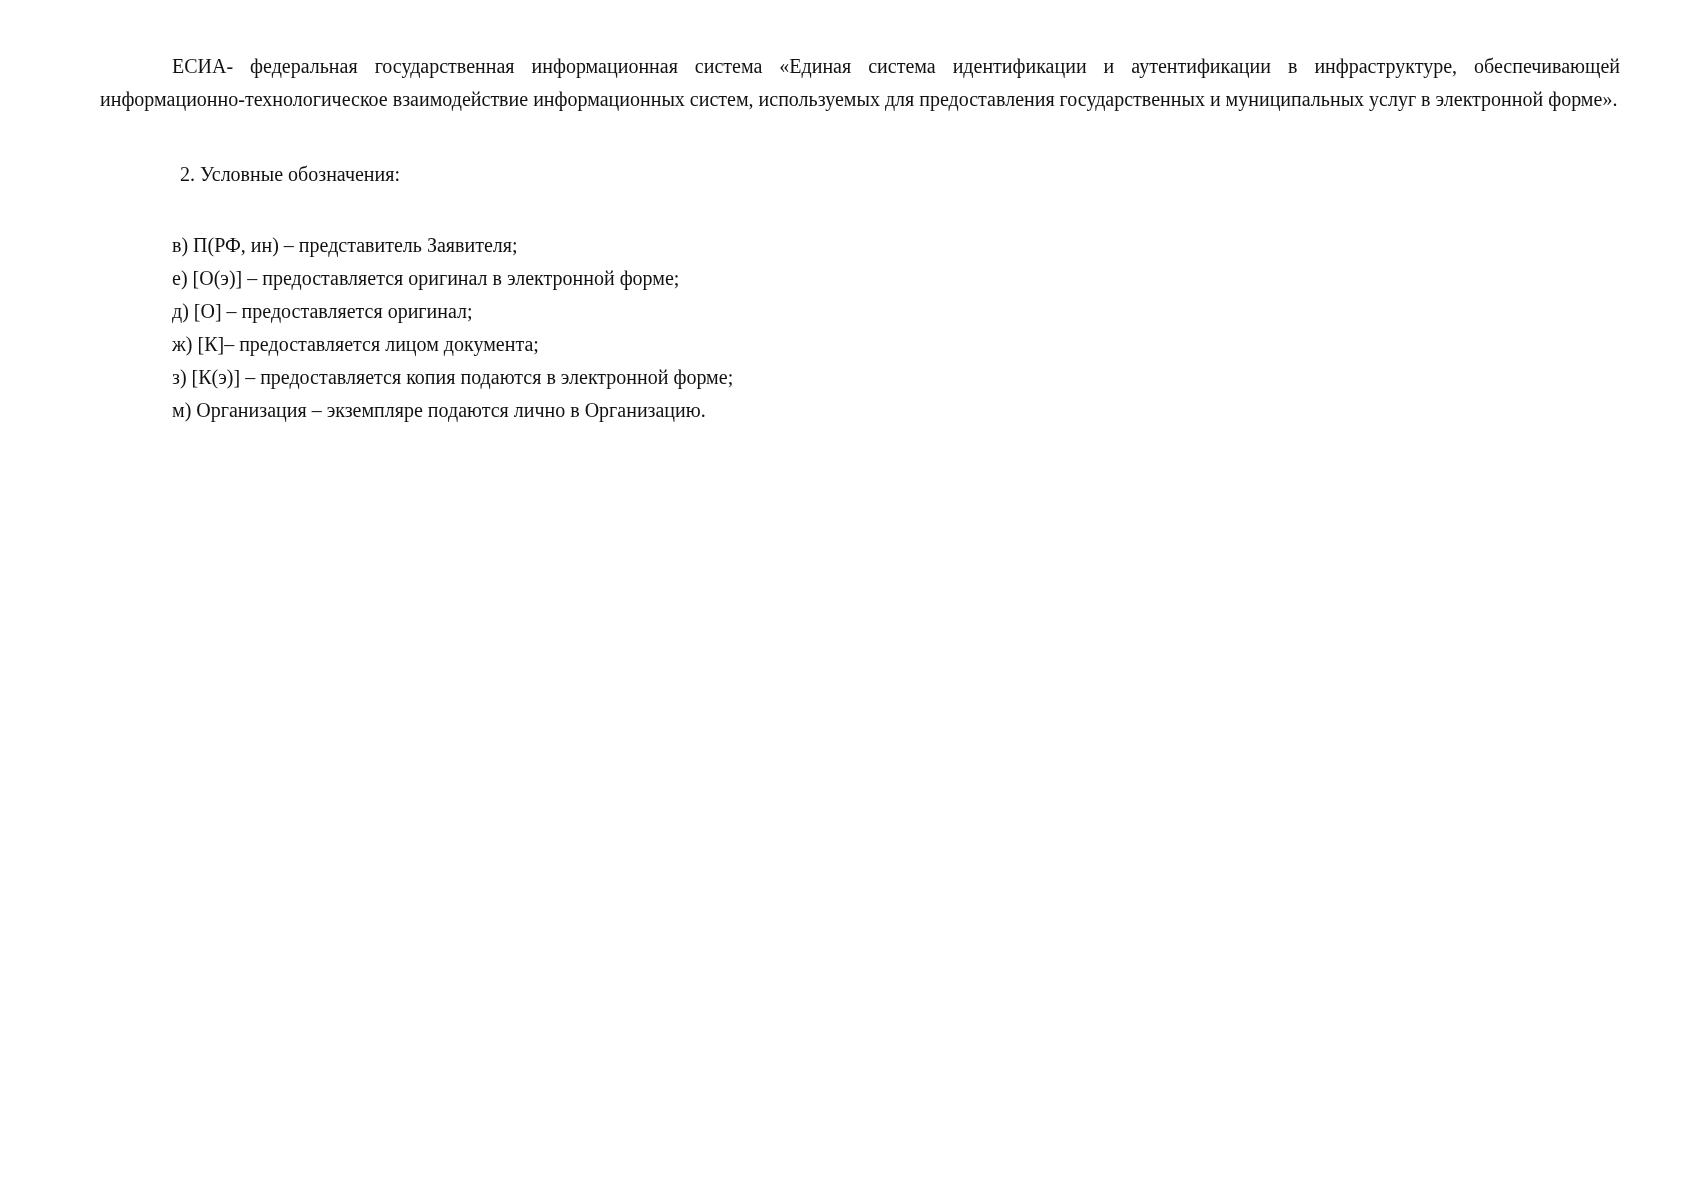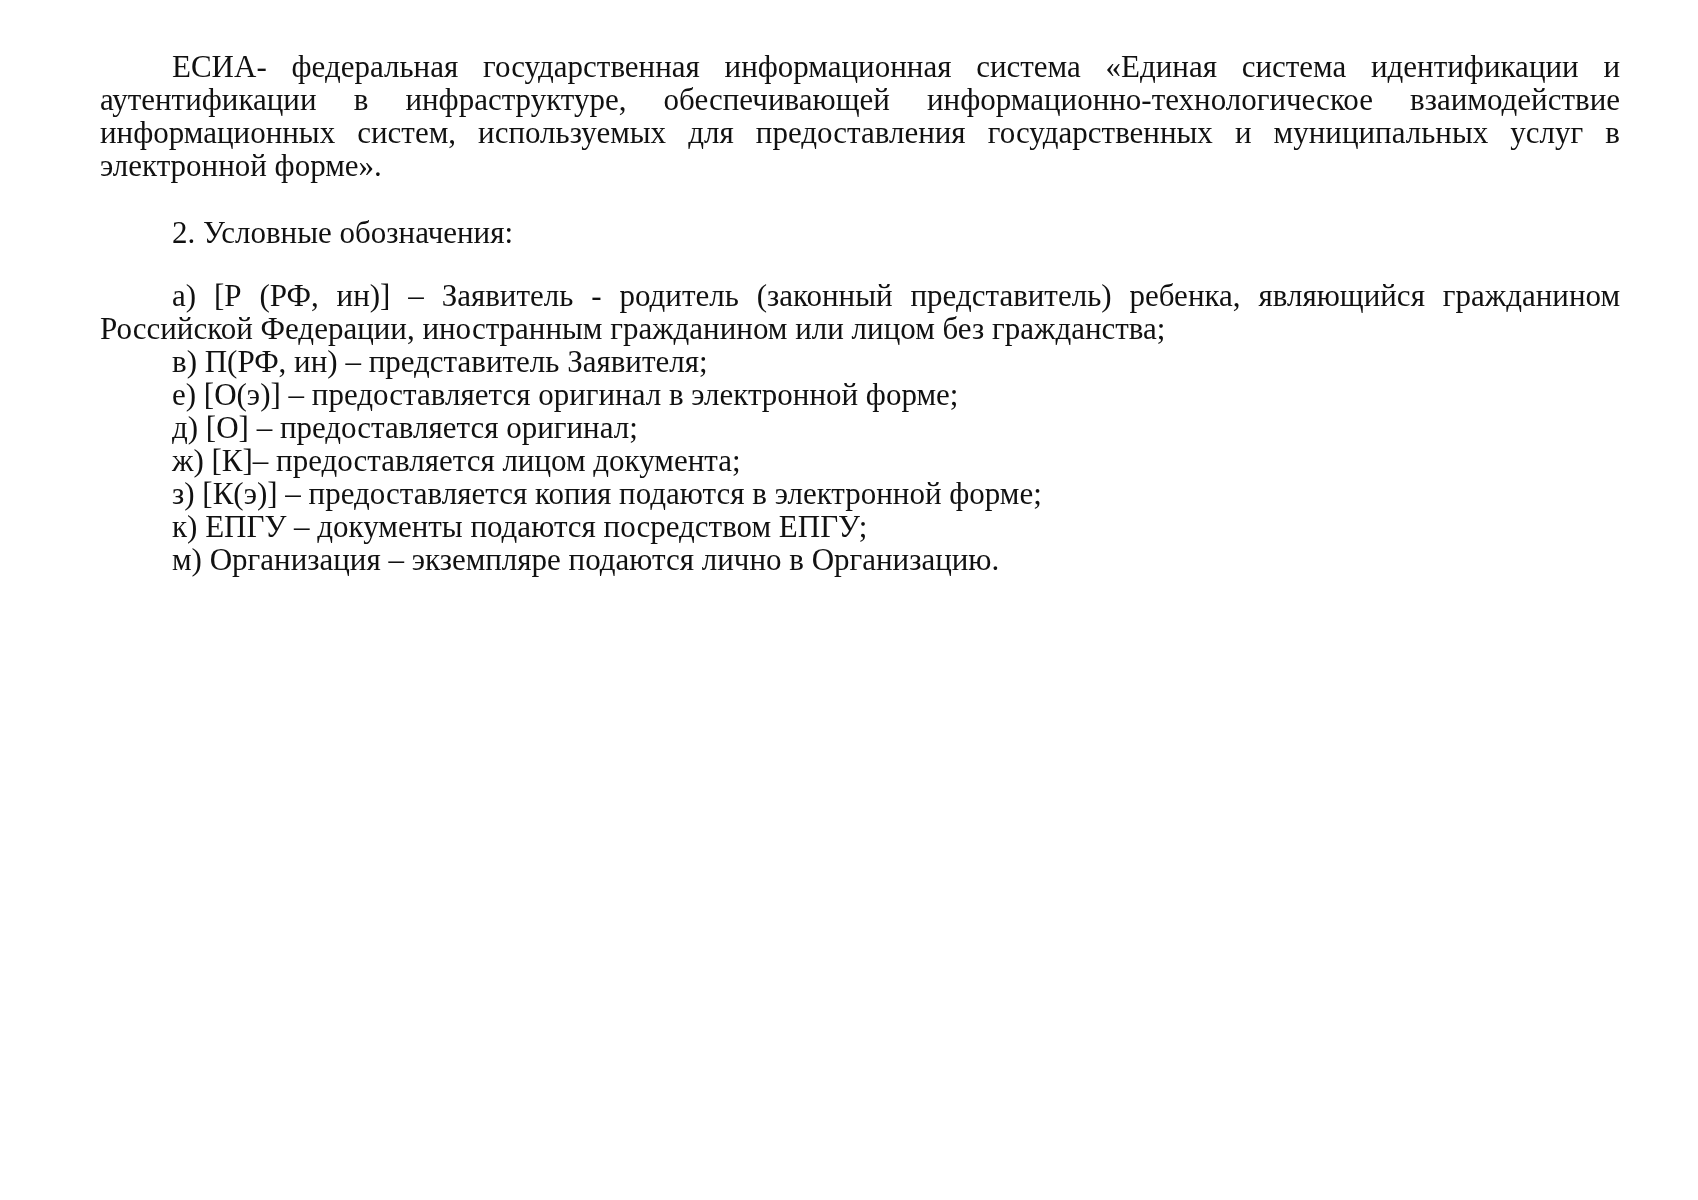--- a/index.html
+++ b/index.html
@@ -13,35 +13,35 @@
       position: relative;
       overflow: hidden;
       font-family: "Liberation Serif", "DejaVu Serif", serif;
       color: #111111;
     }
     .page {
       position: absolute;
       left: 100px;
       top: 50px;
       width: 1520px;
-      font-size: 31px;
+      font-size: 20px;
       line-height: 33px;
     }
     .para {
       margin: 0;
       text-align: justify;
       text-indent: 72px;
     }
     .para.last-line-left {
       text-align-last: left;
     }
     .gap-1 { height: 30px; }
     .gap-2 { height: 26px; }
     .section-heading {
-      margin: 4px;
+      margin: 12px;
       text-indent: 68px;
     }
     .list {
       margin: 0;
       padding: 0;
       list-style: none;
     }
     .list-item {
       margin: 0;
       text-align: justify;
@@ -54,22 +54,20 @@
 <div class="page">
   <p class="para last-line-left">ЕСИА- федеральная государственная информационная система «Единая система идентификации и аутентификации в инфраструктуре, обеспечивающей информационно-технологическое взаимодействие информационных систем, используемых для предоставления государственных и муниципальных услуг в электронной форме».</p>
 
   <div class="gap-1"></div>
 
   <p class="section-heading">2. Условные обозначения:</p>
 
   <div class="gap-2"></div>
 
   <ul class="list">
-    <li class="list-item last-line-left" style="text-align-last:left;">а) [Р (РФ, ин)] – Заявитель - родитель (законный представитель) ребенка, являющийся гражданином Российской Федерации, иностранным гражданином или лицом без гражданства;</li>
     <li class="list-item">в) П(РФ, ин) – представитель Заявителя;</li>
     <li class="list-item">е) [О(э)] – предоставляется оригинал в электронной форме;</li>
     <li class="list-item">д) [О] – предоставляется оригинал;</li>
     <li class="list-item">ж) [К]– предоставляется лицом документа;</li>
     <li class="list-item">з) [К(э)] – предоставляется копия подаются в электронной форме;</li>
-    <li class="list-item">к) ЕПГУ – документы подаются посредством ЕПГУ;</li>
     <li class="list-item">м) Организация – экземпляре подаются лично в Организацию.</li>
   </ul>
 </div>
 
 </body></html>

